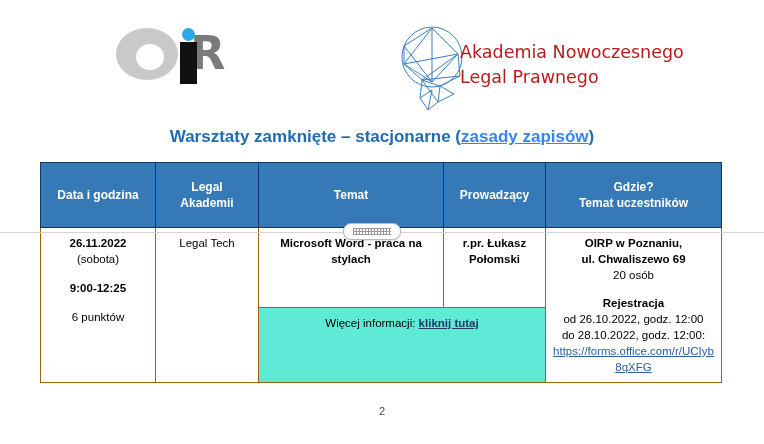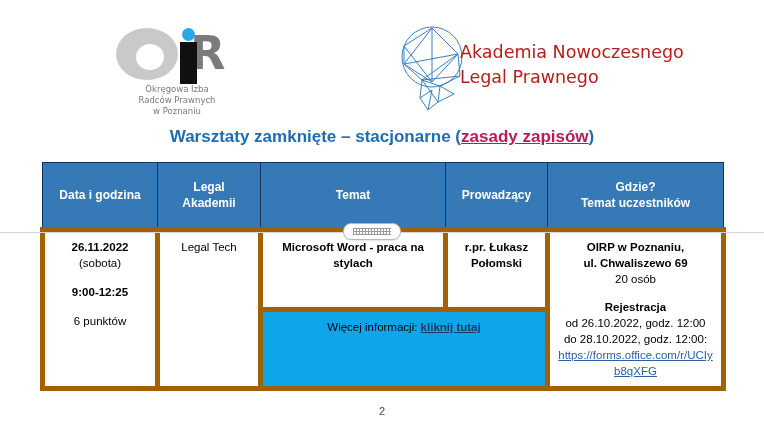--- a/index.html
+++ b/index.html
@@ -142,21 +142,21 @@
     left: 0;
     top: 127px;
     width: 764px;
     text-align: center;
     font-size: 17px;
     font-weight: bold;
     color: #1f6cb0;
     white-space: nowrap;
   }
   .doc-title a {
-    color: #be185d;
+    color: #3b82f6;
     text-decoration: underline;
   }
 
   
   .ruler-line {
     position: absolute;
     left: 0;
     top: 232px;
     width: 764px;
     height: 1px;
@@ -199,21 +199,21 @@
     font-size: 12px;
     font-weight: bold;
     text-align: center;
     padding: 8px 4px;
     height: 48px;
     vertical-align: middle;
     border: 1px solid #13375c;
     line-height: 16px;
   }
   .wtable td {
-    border: 5px solid #a16207;
+    border: 1px solid #a16207;
     vertical-align: top;
     padding: 7px 6px;
     font-size: 11.5px;
     line-height: 16px;
     text-align: center;
   }
 
   .col-date   { width: 115px; }
   .col-pillar { width: 103px; }
   .col-topic  { width: 185px; }
@@ -226,21 +226,21 @@
   .cell-lead    { font-weight: bold; font-size: 11.5px; }
   .cell-where   { font-size: 11.5px; line-height: 15.5px; }
   .cell-where .w-bold { font-weight: bold; }
   .cell-where .w-gap  { height: 12px; }
   .cell-where a {
     color: #2a5fa8;
     text-decoration: underline;
     word-break: break-all;
   }
   .cell-more {
-    background: #0ea5e9;
+    background: #5eead4;
     text-align: center;
     vertical-align: middle;
     font-size: 12px;
     height: 60px;
   }
   .cell-more a {
     color: #1f3864;
     font-weight: bold;
     text-decoration: underline;
   }
@@ -265,25 +265,20 @@
 
     <div class="oirp-logo">
       <div class="oirp-mark">
         <div class="oirp-p"></div>
         <div class="oirp-o">
           <div class="oirp-o-hole"></div>
         </div>
         <div class="oirp-r">R</div>
         <div class="oirp-i-stem"></div>
         <div class="oirp-i-dot"></div>
-      </div>
-      <div class="oirp-text">
-        <div>Okręgowa Izba</div>
-        <div>Radców Prawnych</div>
-        <div>w Poznaniu</div>
       </div>
     </div>
 
     <div class="ana-logo">
       <svg class="ana-icon" viewBox="0 0 84 90">
         <g fill="none" stroke="#3a7fbf" stroke-width="1">
           <circle cx="40" cy="33" r="30"></circle>
           <path d="M40 4 L12 40 L40 58 L66 30 Z"></path>
           <path d="M40 4 L40 58"></path>
           <path d="M12 40 L66 30"></path>

